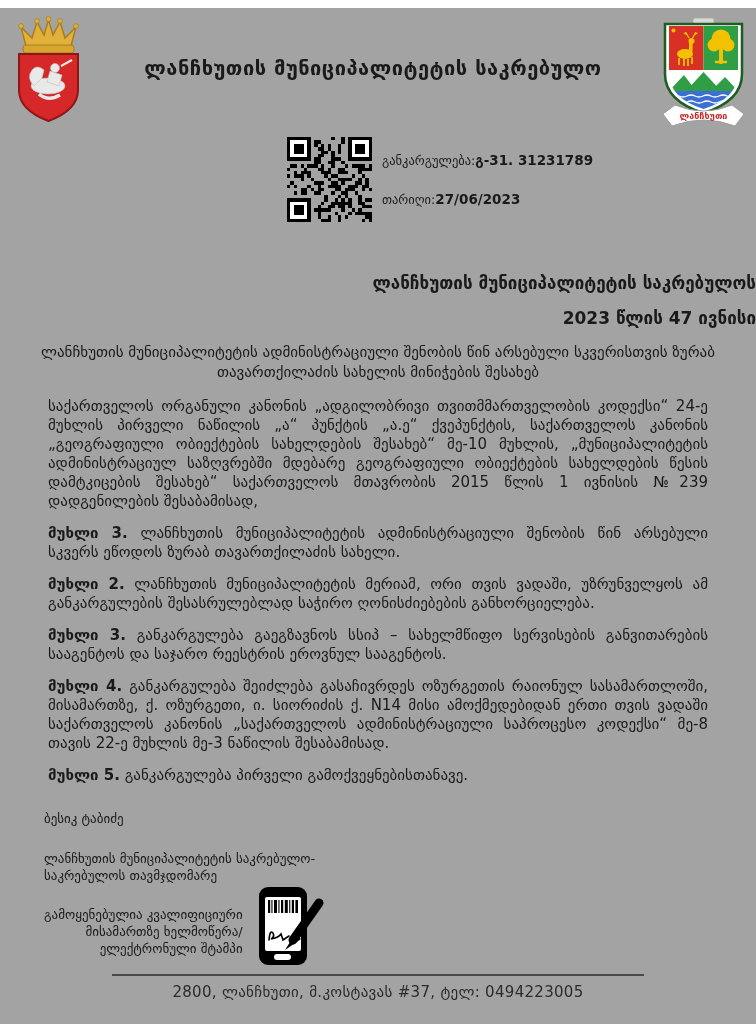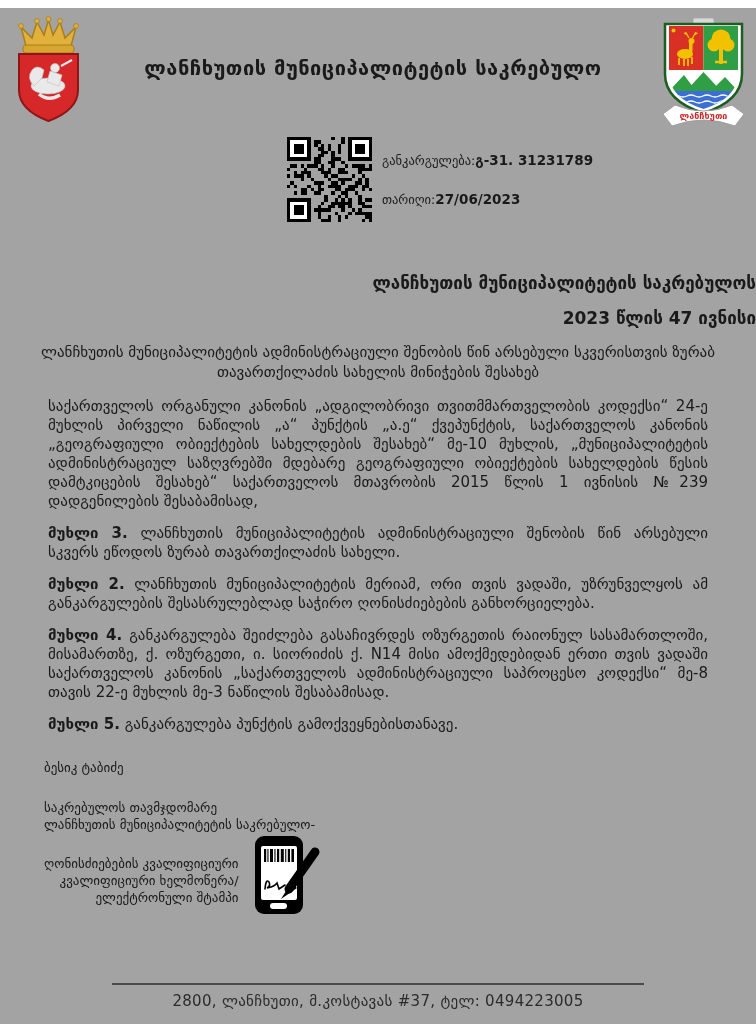--- a/index.html
+++ b/index.html
@@ -29,21 +29,21 @@
   .para:first-child { margin-top: 15px; }
   .b { font-weight: bold; }
   
   .sig-row { width: 668px; margin: 10px auto 0 auto; display: flex; justify-content: space-between; align-items: flex-start; flex-direction: column; }
   .sig-left { padding-top: 16px; font-size: 13px; }
   .sig-name { margin-bottom: 24px; }
   .sig-pos { line-height: 17px; }
   .sig-right { display: flex; align-items: flex-start; gap: 8px; }
   .esign-text { text-align: right; font-size: 13px; line-height: 17px; padding-top: 22px; }
   
-  .footer { position: absolute; left: 0; right: 0; bottom: 22px; text-align: center; }
+  .footer { position: absolute; left: 0; right: 0; bottom: 31px; text-align: center; }
   .footer-rule { width: 532px; margin: 0 auto 7px auto; border-top: 2px solid #4a4a4a; }
   .footer-address { font-size: 15px; color: #2b2b2b; letter-spacing: 0.3px; }
 </style>
 </head>
 <body>
 
 <div class="page">
 
   <div class="header">
 
@@ -339,38 +339,39 @@
 
   <div class="subject">ლანჩხუთის მუნიციპალიტეტის ადმინისტრაციული შენობის წინ არსებული სკვერისთვის ზურაბ თავართქილაძის სახელის მინიჭების შესახებ</div>
 
   <div class="bodytext">
     <p class="para">საქართველოს ორგანული კანონის „ადგილობრივი თვითმმართველობის კოდექსი“ 24-ე მუხლის პირველი ნაწილის „ა“ პუნქტის „ა.ე“ ქვეპუნქტის, საქართველოს კანონის „გეოგრაფიული ობიექტების სახელდების შესახებ“ მე-10 მუხლის, „მუნიციპალიტეტის ადმინისტრაციულ საზღვრებში მდებარე გეოგრაფიული ობიექტების სახელდების წესის დამტკიცების შესახებ“ საქართველოს მთავრობის 2015 წლის 1 ივნისის №239 დადგენილების შესაბამისად,</p>
 
     <p class="para"><span class="b">მუხლი 3.</span> <span>ლანჩხუთის მუნიციპალიტეტის ადმინისტრაციული შენობის წინ არსებული სკვერს ეწოდოს ზურაბ თავართქილაძის სახელი.</span></p>
 
     <p class="para"><span class="b">მუხლი 2.</span> <span>ლანჩხუთის მუნიციპალიტეტის მერიამ, ორი თვის ვადაში, უზრუნველყოს ამ განკარგულების შესასრულებლად საჭირო ღონისძიებების განხორციელება.</span></p>
 
+    <p class="para"><span class="b">მუხლი 3.</span> <span>განკარგულება გაეგზავნოს სსიპ – სახელმწიფო სერვისების განვითარების სააგენტოს და საჯარო რეესტრის ეროვნულ სააგენტოს.</span></p>
 
     <p class="para"><span class="b">მუხლი 4.</span> <span>განკარგულება შეიძლება გასაჩივრდეს ოზურგეთის რაიონულ სასამართლოში, მისამართზე, ქ. ოზურგეთი, ი. სიორიძის ქ. N14 მისი ამოქმედებიდან ერთი თვის ვადაში საქართველოს კანონის „საქართველოს ადმინისტრაციული საპროცესო კოდექსი“ მე-8 თავის 22-ე მუხლის მე-3 ნაწილის შესაბამისად.</span></p>
 
-    <p class="para"><span class="b">მუხლი 5.</span> <span>განკარგულება პუნქტის გამოქვეყნებისთანავე.</span></p>
+    <p class="para"><span class="b">მუხლი 5.</span> <span>განკარგულება პირველი გამოქვეყნებისთანავე.</span></p>
   </div>
 
   <div class="sig-row">
     <div class="sig-left">
       <div class="sig-name">ბესიკ ტაბიძე</div>
       <div class="sig-pos">
+        <div>ლანჩხუთის მუნიციპალიტეტის საკრებულო-</div>
         <div>საკრებულოს თავმჯდომარე</div>
-        <div>ლანჩხუთის მუნიციპალიტეტის საკრებულო-</div>
       </div>
     </div>
     <div class="sig-right">
       <div class="esign-text">
-        <div>ღონისძიებების კვალიფიციური</div>
-        <div>კვალიფიციური ხელმოწერა/</div>
+        <div>გამოყენებულია კვალიფიციური</div>
+        <div>მისამართზე ხელმოწერა/</div>
         <div>ელექტრონული შტამპი</div>
       </div>
       <div>
         <svg width="80" height="84" viewBox="0 0 80 84">
           <rect x="8" y="3" width="48" height="78" rx="9" fill="#000"></rect>
           <rect x="14" y="13" width="36" height="54" rx="2" fill="#fff"></rect>
 
           <g fill="#000">
             <rect x="17" y="16" width="2.2" height="13"></rect>
               <rect x="20.4" y="16" width="1.1" height="13"></rect>

